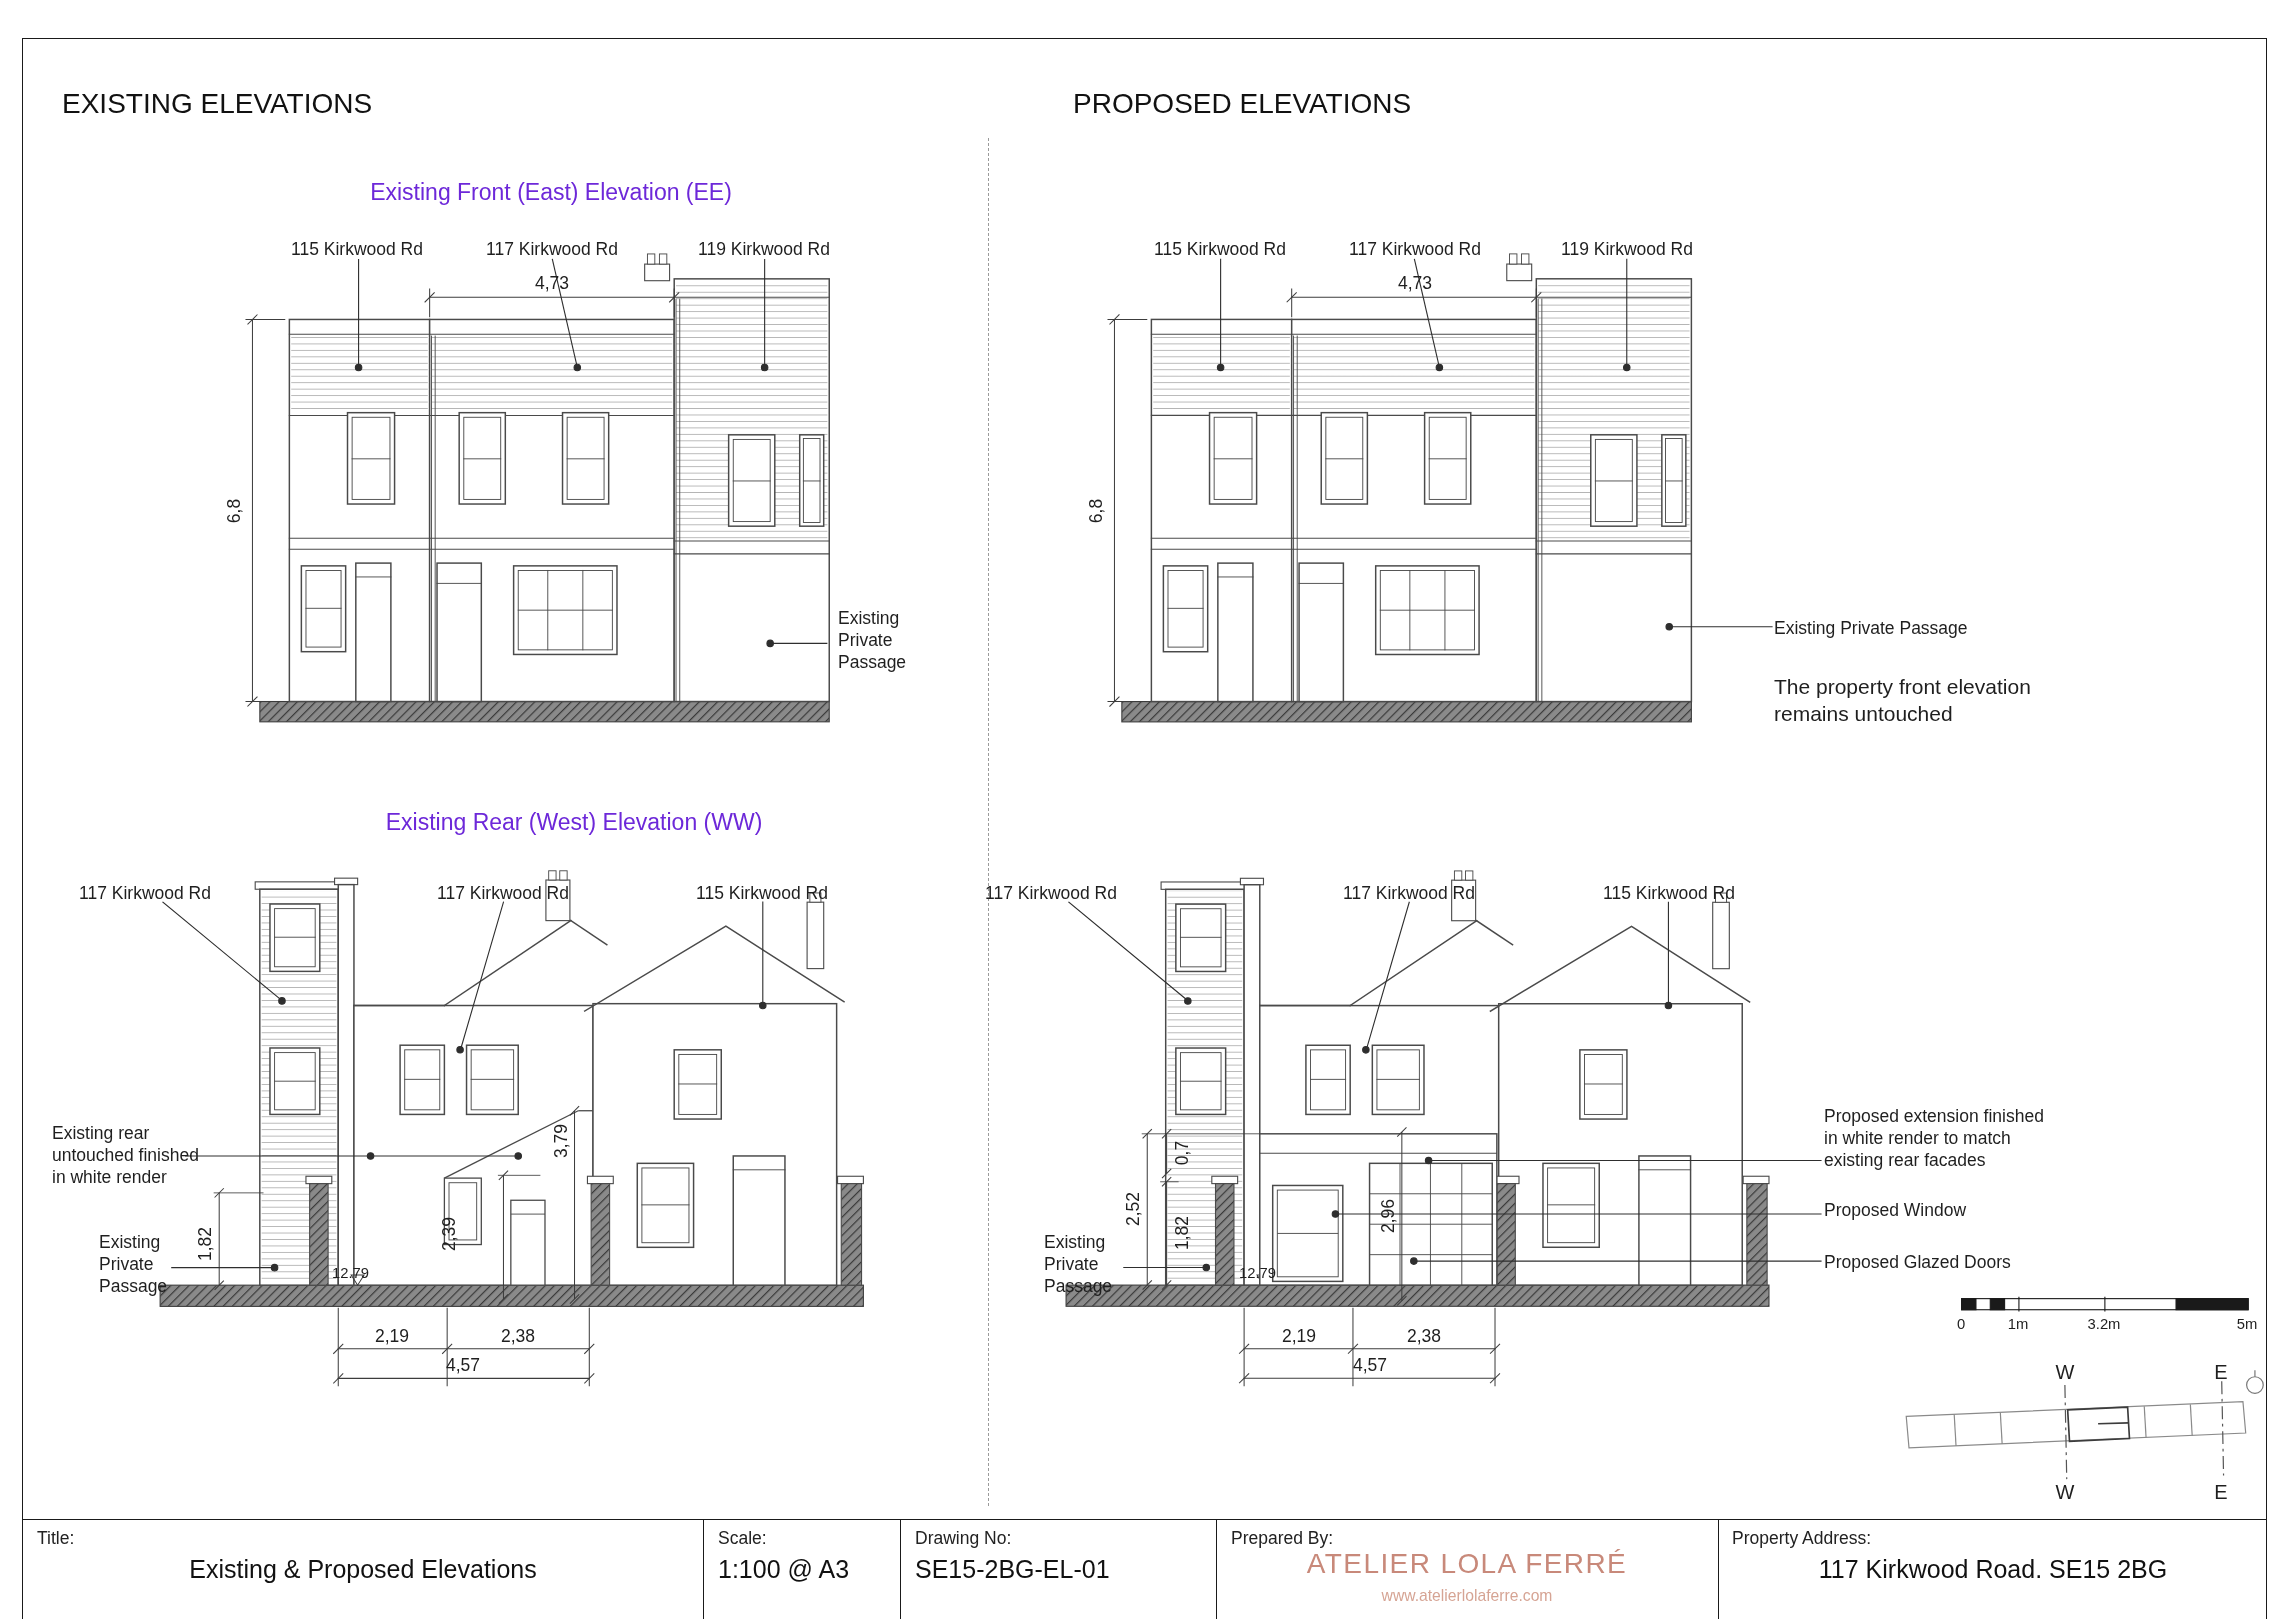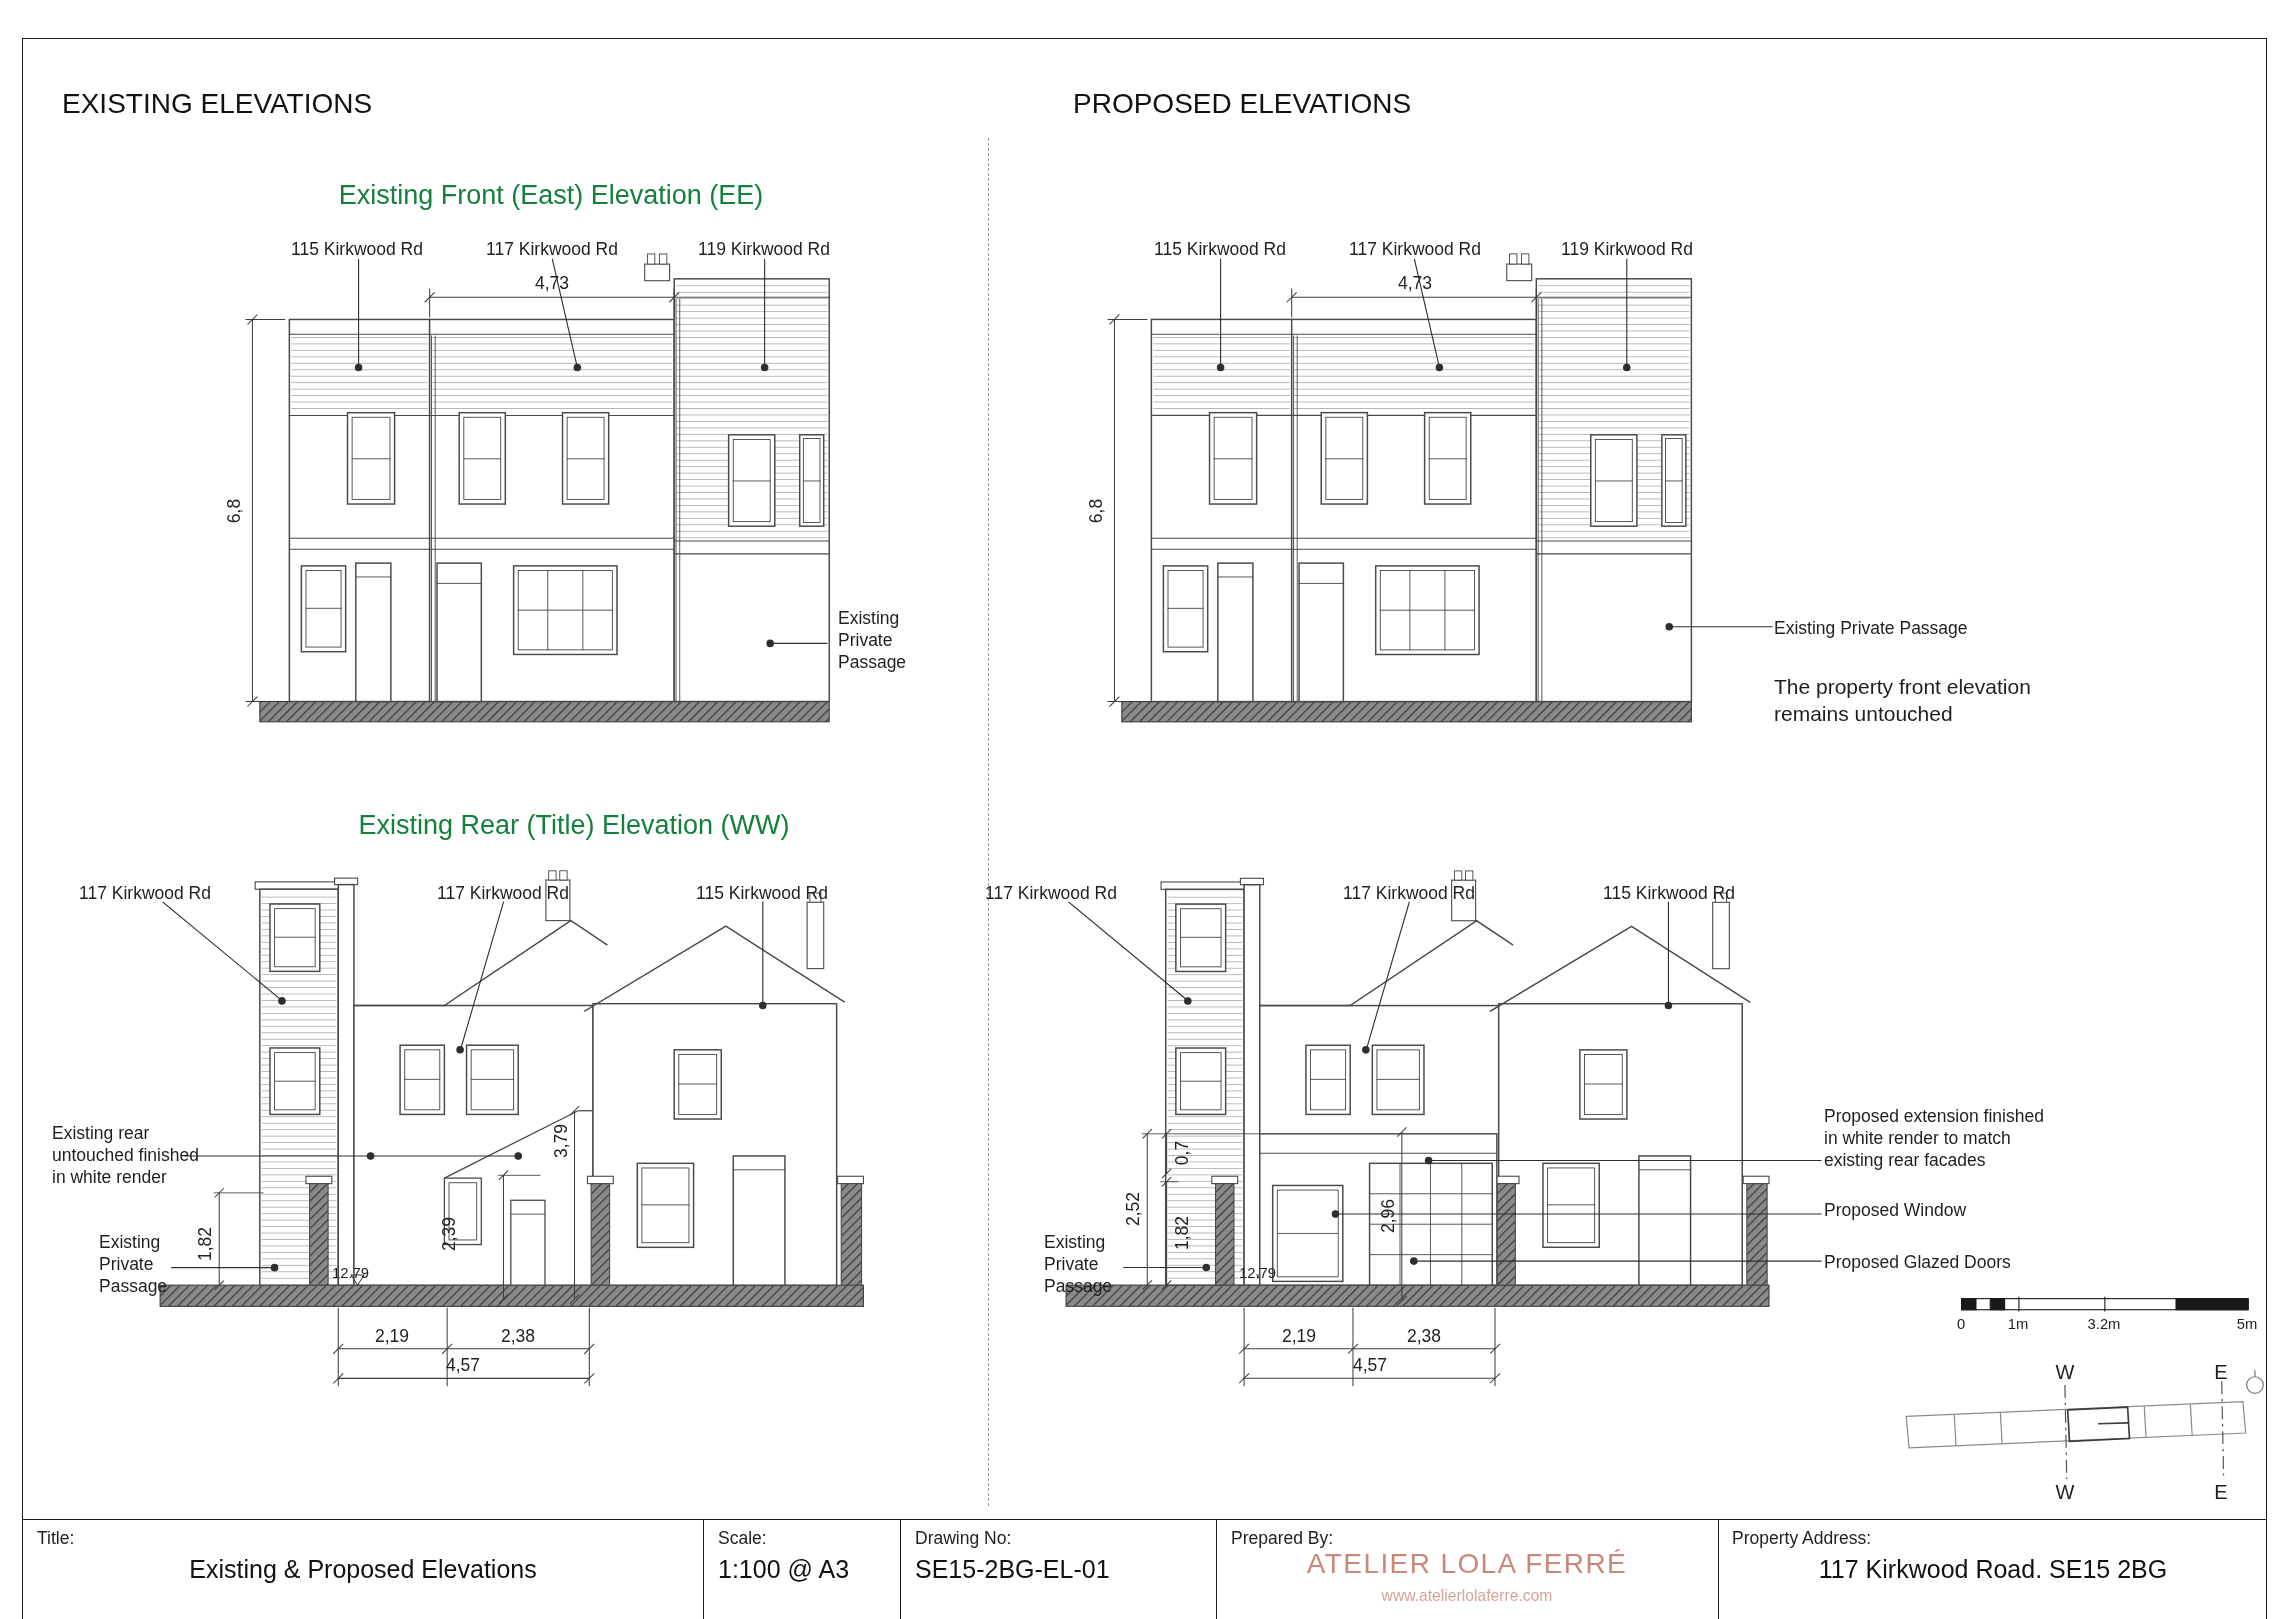--- a/index.html
+++ b/index.html
@@ -6,21 +6,21 @@
   html,body { background:#ffffff; }
   body { font-family:"Liberation Sans", sans-serif; }
   #sheet { position:relative; width:2290px; height:1620px; background:#ffffff; overflow:hidden; color:#1f1f1f;margin-top:16px; }
   .frame { position:absolute; left:22px; top:22px; width:2245px; height:1594px; border:1.8px solid #1a1a1a; }
   .divider { position:absolute; left:988px; top:122px; height:1368px; border-left:1.8px dashed #9a9a9a; }
   svg.draw { position:absolute; overflow:visible; }
   .t { position:absolute; font-size:17.5px; line-height:1.26; color:#1f1f1f; white-space:pre-line; }
   .c { transform:translateX(-50%); text-align:center; }
   .rot { transform:translate(-50%,-50%) rotate(-90deg); white-space:nowrap; }
   .heading { font-size:28px; color:#111; }
-  .ptitle { font-size:27px; color:#15803d; white-space:nowrap; }
+  .ptitle { font-size:23px; color:#6d28d9; white-space:nowrap; }
   .small { font-size:14.8px; }
   .note-lg { font-size:21px; line-height:1.3; }
   .tbsep { position:absolute; top:1503px; height:114px; border-left:1.8px solid #1a1a1a; }
   .tbtop { position:absolute; left:22px; top:1503px; width:2245px; border-top:1.8px solid #1a1a1a; }
   .tb-label { position:absolute; font-size:17.5px; color:#222; }
   .tb-value { position:absolute; font-size:25px; color:#111; white-space:nowrap; }
   .brand { font-size:28px; letter-spacing:1.4px; color:#c8897a; }
   .brand-url { font-size:15.7px; color:#d6a494; }
 </style>
 </head>
@@ -225,21 +225,21 @@
   </svg>
   <div class="t c" style="left:1220px; top:222px;">115 Kirkwood Rd</div>
   <div class="t c" style="left:1415px; top:222px;">117 Kirkwood Rd</div>
   <div class="t c" style="left:1627px; top:222px;">119 Kirkwood Rd</div>
   <div class="t c" style="left:1415px; top:256px;">4,73</div>
   <div class="t rot" style="left:1096px; top:495px;">6,8</div>
   <div class="t" style="left:1774px; top:601px;">Existing Private Passage</div>
   <div class="t note-lg" style="left:1774px; top:657px;">The property front elevation
 remains untouched</div>
 
-  <div class="t c ptitle" style="left:574px; top:792px;">Existing Rear (Title) Elevation (WW)</div>
+  <div class="t c ptitle" style="left:574px; top:792px;">Existing Rear (West) Elevation (WW)</div>
   <svg class="draw" style="left:42px; top:849px;" width="886" height="545" viewBox="0 0 960 590">
     <use href="#rearGeo"></use>
     <g stroke="#4a4a4a" stroke-width="1.4" fill="none">
       <line x1="436" y1="339" x2="581" y2="266"></line>
       <line x1="581" y1="266" x2="597" y2="266"></line>
       <rect x="436" y="339" width="40" height="72" fill="#fff"></rect>
         <rect x="441" y="344" width="30" height="62" stroke-width="1"></rect>
       <rect x="508" y="363" width="37" height="92" fill="#fff"></rect>
         <line x1="508" y1="378" x2="545" y2="378" stroke-width="1"></line>
     </g>

